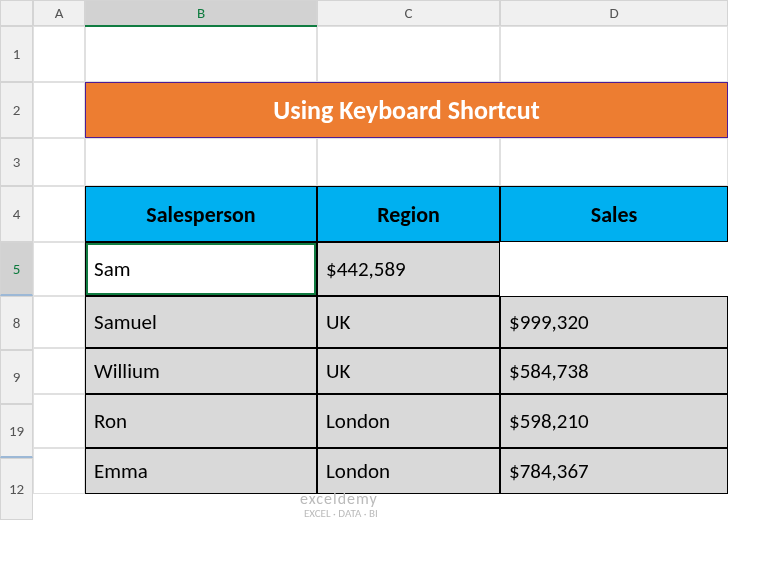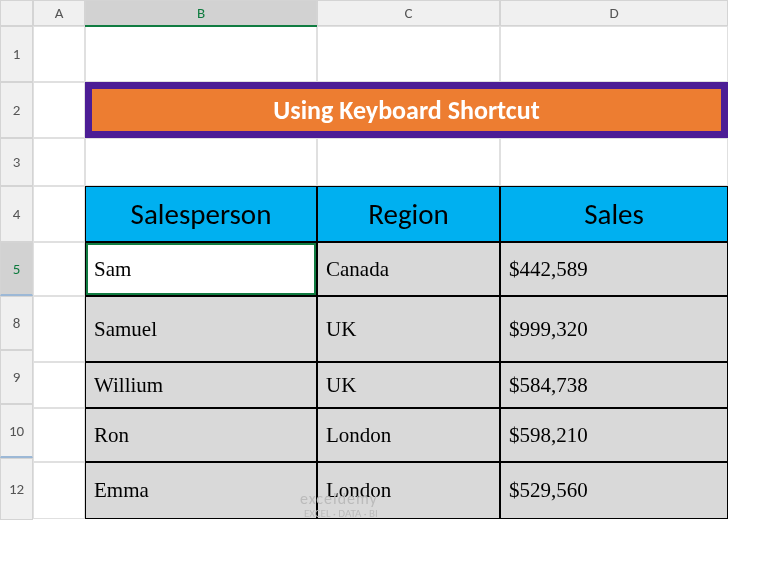--- a/index.html
+++ b/index.html
@@ -58,37 +58,36 @@
     padding: 0 6px;
     background: #fff;
   }
   .title-cell {
     grid-column: 2 / 5;
     background: #ed7d31;
     color: #fff;
     font-weight: bold;
     font-size: 26px;
     justify-content: center;
-    border: 7px solid #4c1d95;
+    border: 1px solid #4c1d95;
   }
   .th {
     background: #00b0f0;
     color: #000;
-    font-weight: normal;
-    font-size: 29px;
+    font-weight: bold;
+    font-size: 22px;
     justify-content: center;
     border: 1.5px solid #000;
   }
   .td {
     background: #d9d9d9;
     color: #000;
     font-size: 21px;
     border: 1.5px solid #000;
     padding: 0 8px;
-    font-family: Liberation Serif, serif;
   }
   .td.sales {
     justify-content: flex-start;
     position: relative;
   }
   .td.sales .cur { flex: 0 0 auto; }
   .td.sales .val { flex: 1; padding-right: 18px; }
   .td.selected {
     background: #fff;
     outline: 2px solid #107c41;
@@ -133,21 +132,21 @@
 </div>
 
 <div class="row-area">
   <div class="row-header" style="height:56px">1</div>
   <div class="row-header" style="height:56px">2</div>
   <div class="row-header" style="height:48px">3</div>
   <div class="row-header" style="height:56px">4</div>
   <div class="row-header selected hidden-after" style="height:54px">5</div>
   <div class="row-header" style="height:54px">8</div>
   <div class="row-header" style="height:54px">9</div>
-  <div class="row-header hidden-after" style="height:54px">10</div>
+  <div class="row-header hidden-after" style="height:54px">19</div>
   <div class="row-header" style="height:62px">12</div>
 </div>
 
 <div class="content">
 
   <div class="row" style="height:56px">
     <div class="cell"></div>
     <div class="cell"></div>
     <div class="cell"></div>
     <div class="cell"></div>
@@ -168,28 +167,27 @@
   <div class="row" style="height:56px">
     <div class="cell"></div>
     <div class="cell th">Salesperson</div>
     <div class="cell th">Region</div>
     <div class="cell th">Sales</div>
   </div>
 
   <div class="row" style="height:54px">
     <div class="cell"></div>
     <div class="cell td selected">Sam</div>
-    <div class="cell td">Canada</div>
     <div class="cell td sales">
       <span class="cur">$</span>
       <span class="val">442,589</span>
     </div>
   </div>
 
-  <div class="row" style="height:66px">
+  <div class="row" style="height:52px">
     <div class="cell"></div>
     <div class="cell td">Samuel</div>
     <div class="cell td">UK</div>
     <div class="cell td sales">
       <span class="cur">$</span>
       <span class="val">999,320</span>
     </div>
   </div>
 
   <div class="row" style="height:46px">
@@ -205,27 +203,27 @@
   <div class="row" style="height:54px">
     <div class="cell"></div>
     <div class="cell td">Ron</div>
     <div class="cell td">London</div>
     <div class="cell td sales">
       <span class="cur">$</span>
       <span class="val">598,210</span>
     </div>
   </div>
 
-  <div class="row" style="height:57px">
+  <div class="row" style="height:46px">
     <div class="cell"></div>
     <div class="cell td">Emma</div>
     <div class="cell td">London</div>
     <div class="cell td sales">
       <span class="cur">$</span>
-      <span class="val">529,560</span>
+      <span class="val">784,367</span>
     </div>
   </div>
 </div>
 
 <div class="watermark">
   <div class="brand">exceldemy</div>
   <div>EXCEL · DATA · BI</div>
 </div>
 
 </body></html>

